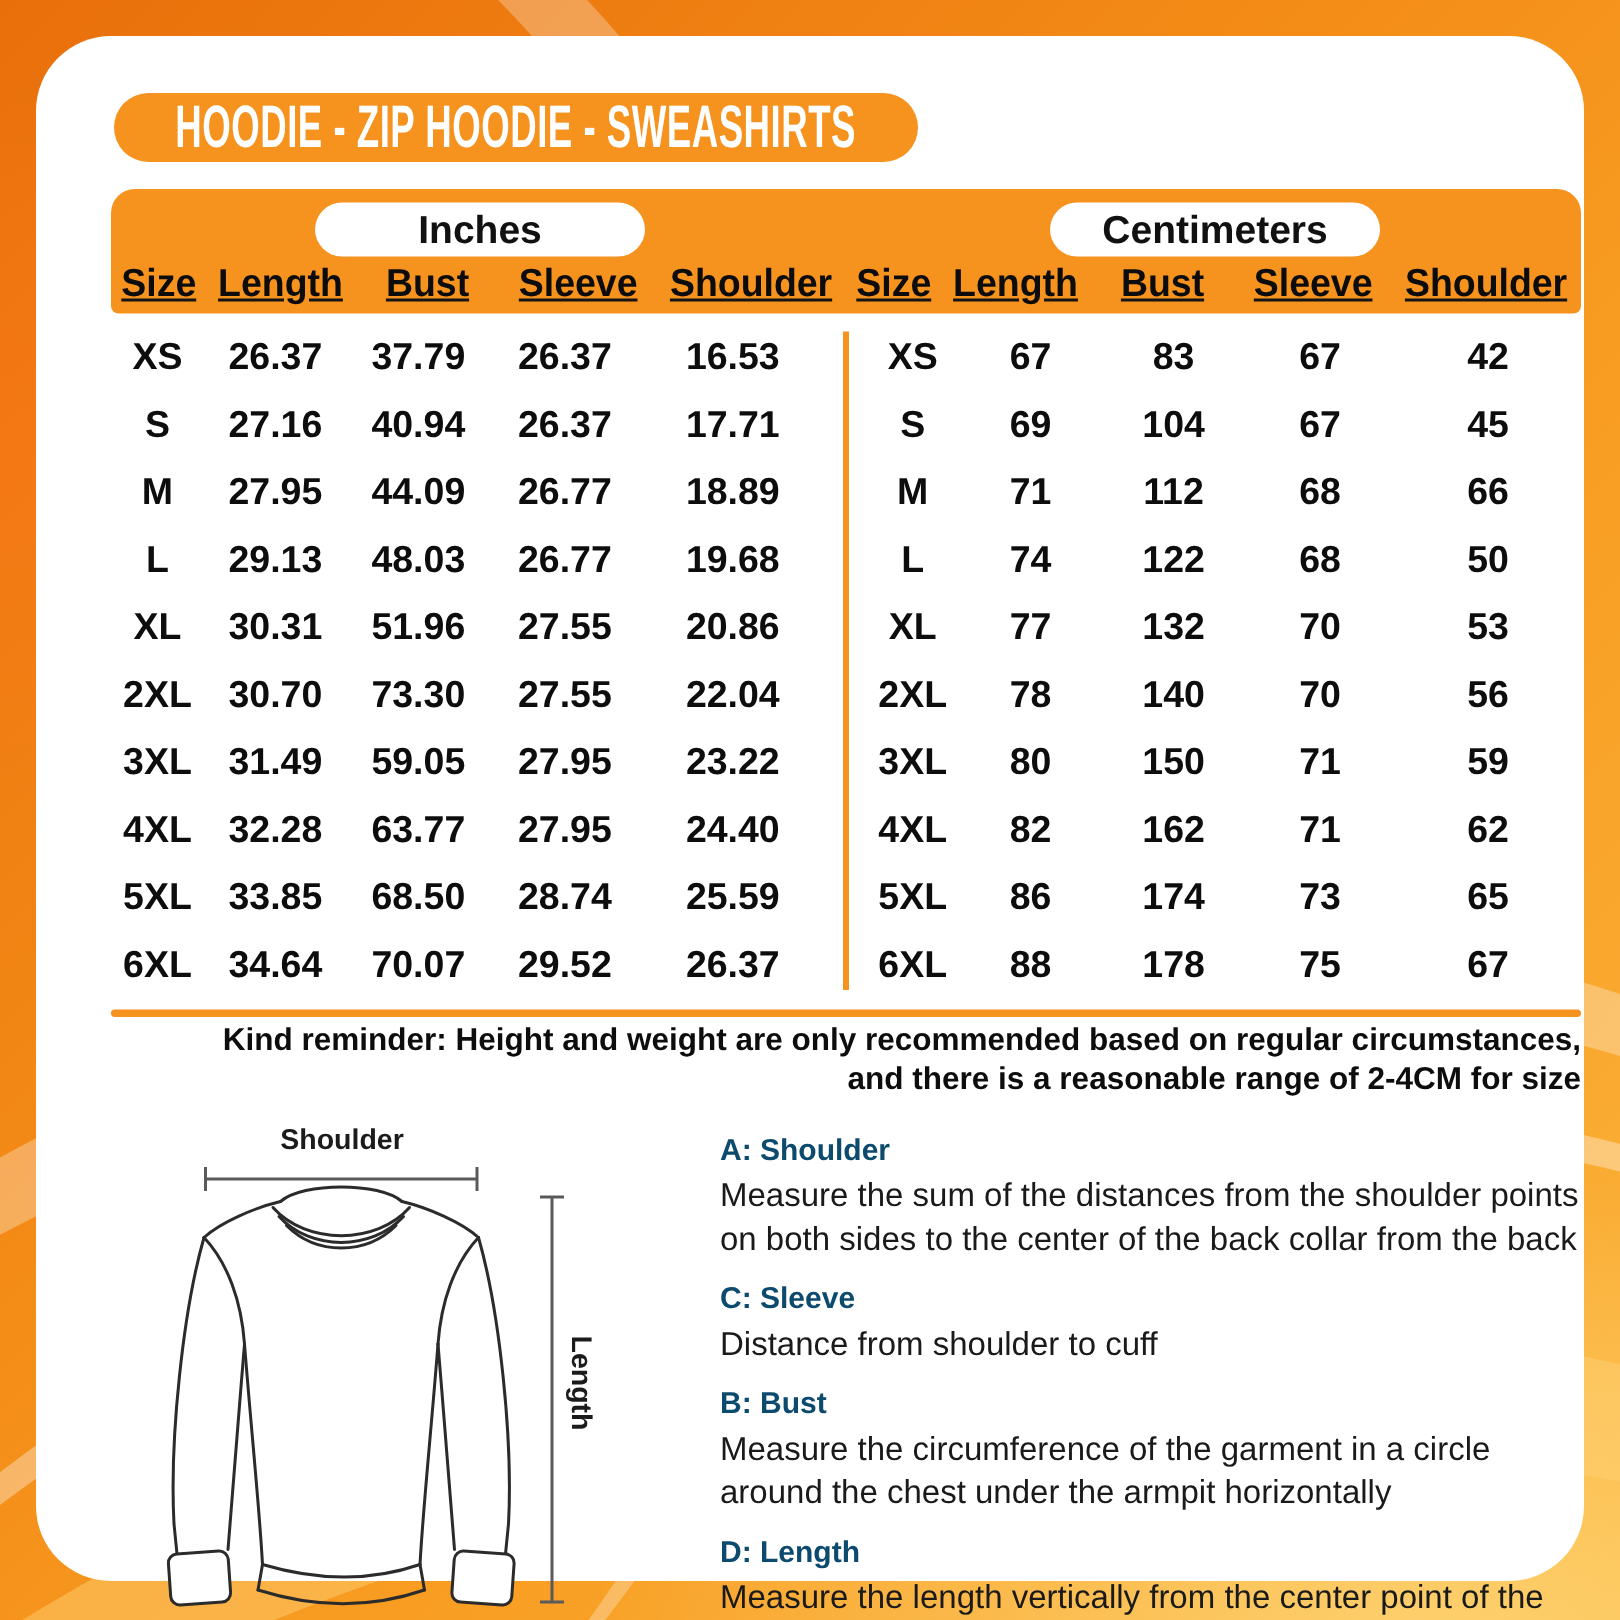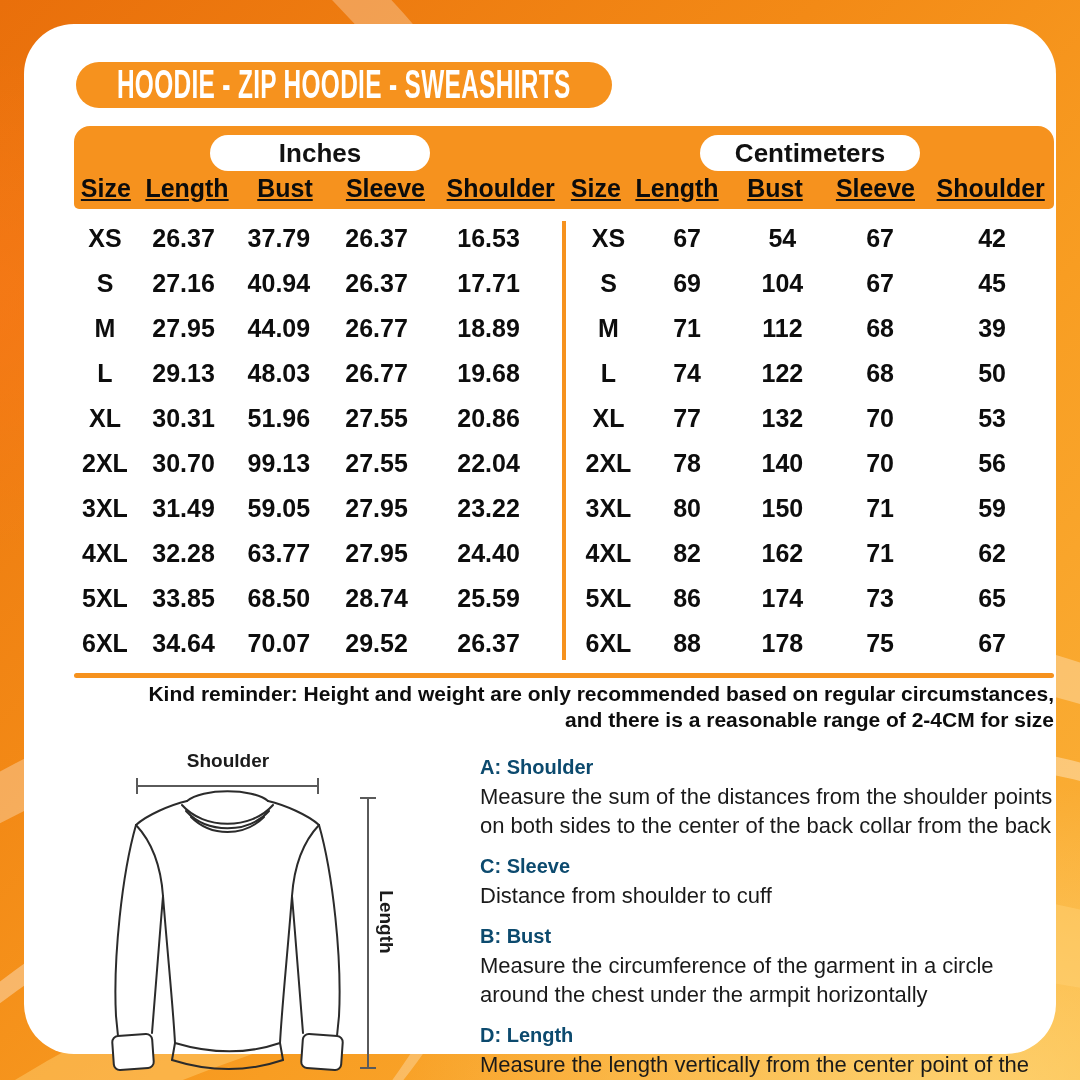--- a/index.html
+++ b/index.html
@@ -153,21 +153,21 @@
           <div class="trow">
             <div class="tcell c0">XL</div>
             <div class="tcell c1">30.31</div>
             <div class="tcell c2">51.96</div>
             <div class="tcell c3">27.55</div>
             <div class="tcell c4">20.86</div>
           </div>
           <div class="trow">
             <div class="tcell c0">2XL</div>
             <div class="tcell c1">30.70</div>
-            <div class="tcell c2">99.13</div>
+            <div class="tcell c2">73.30</div>
             <div class="tcell c3">27.55</div>
             <div class="tcell c4">22.04</div>
           </div>
           <div class="trow">
             <div class="tcell c0">3XL</div>
             <div class="tcell c1">31.49</div>
             <div class="tcell c2">59.05</div>
             <div class="tcell c3">27.95</div>
             <div class="tcell c4">23.22</div>
           </div>
@@ -191,37 +191,37 @@
             <div class="tcell c2">70.07</div>
             <div class="tcell c3">29.52</div>
             <div class="tcell c4">26.37</div>
           </div>
         </div>
       <div class="divider"></div>
       <div class="tbody">
           <div class="trow">
             <div class="tcell c0">XS</div>
             <div class="tcell c1">67</div>
-            <div class="tcell c2">54</div>
+            <div class="tcell c2">83</div>
             <div class="tcell c3">67</div>
             <div class="tcell c4">42</div>
           </div>
           <div class="trow">
             <div class="tcell c0">S</div>
             <div class="tcell c1">69</div>
             <div class="tcell c2">104</div>
             <div class="tcell c3">67</div>
             <div class="tcell c4">45</div>
           </div>
           <div class="trow">
             <div class="tcell c0">M</div>
             <div class="tcell c1">71</div>
             <div class="tcell c2">112</div>
             <div class="tcell c3">68</div>
-            <div class="tcell c4">39</div>
+            <div class="tcell c4">66</div>
           </div>
           <div class="trow">
             <div class="tcell c0">L</div>
             <div class="tcell c1">74</div>
             <div class="tcell c2">122</div>
             <div class="tcell c3">68</div>
             <div class="tcell c4">50</div>
           </div>
           <div class="trow">
             <div class="tcell c0">XL</div>

